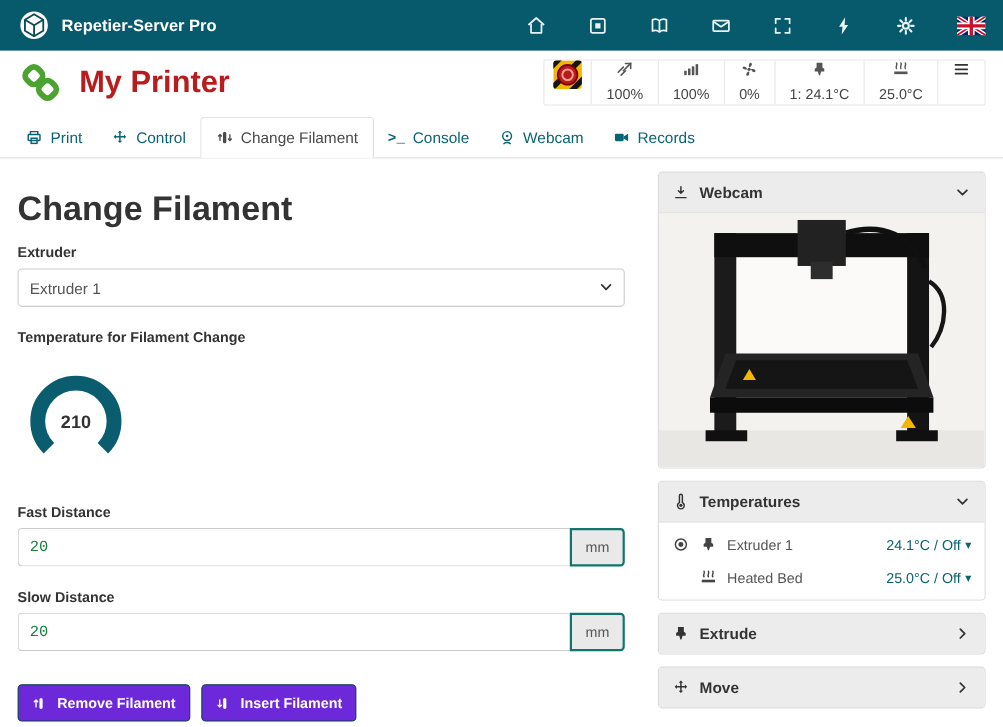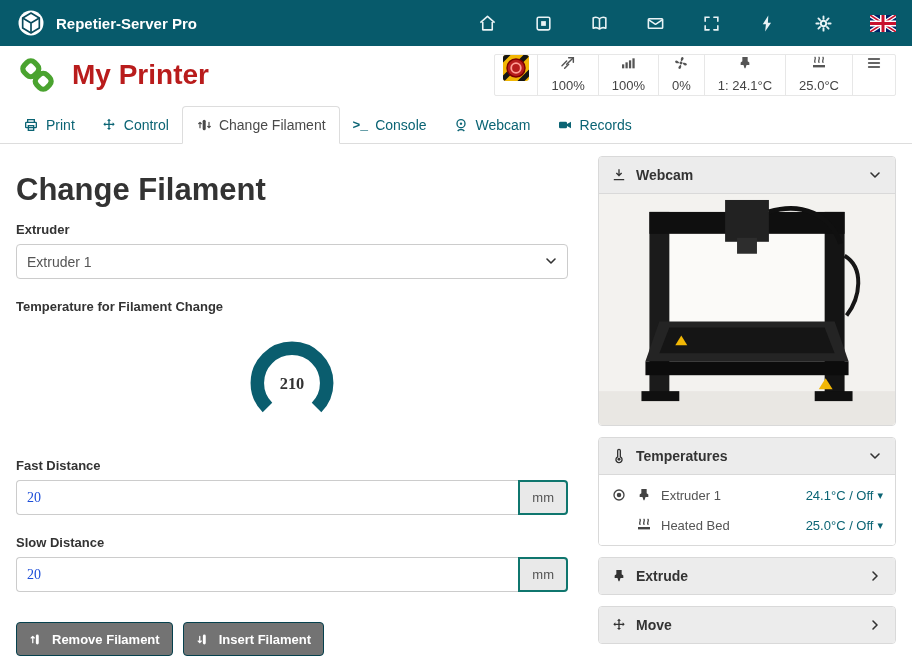--- a/index.html
+++ b/index.html
@@ -39,28 +39,28 @@
   .side{flex:1;min-width:0;}
 
   h1.page-title{font-size:31px;font-weight:600;color:#333;margin:16px 0 14px;}
   .field-label{font-size:13px;font-weight:700;color:#333;margin:16px 0 7px;}
 
   .select-wrap{position:relative;}
   select{width:100%;height:35px;border:1px solid #ccc;border-radius:4px;padding:0 10px;font-size:14px;color:#555;background:#fff;appearance:none;-webkit-appearance:none;font-family:inherit;}
   .select-chev{position:absolute;right:9px;top:9px;width:16px;height:16px;color:#333;pointer-events:none;}
   .select-chev svg{width:100%;height:100%;}
 
-  .gauge-row{display:flex;justify-content:center;margin:16px 0 2px;font-family:Liberation Serif, serif;}
+  .gauge-row{display:flex;margin:16px 0 2px;}
 
   .input-group{display:flex;}
-  .input-group input{flex:1;height:35px;border:1px solid #ccc;border-right:none;border-radius:4px 0 0 4px;padding:0 10px;font-size:14px;color:#1d4ed8;font-family:Liberation Serif, serif;min-width:0;}
+  .input-group input{flex:1;height:35px;border:1px solid #ccc;border-right:none;border-radius:4px 0 0 4px;padding:0 10px;font-size:14px;color:#15803d;font-family:Liberation Mono, monospace;min-width:0;}
   .addon{background:#e9e9e9;border:2px solid #0f766e;border-radius:0 4px 4px 0;display:flex;align-items:center;padding:0 12px;font-size:13px;color:#555;}
 
   .btn-row{display:flex;gap:10px;margin-top:30px;}
-  .btn{background:#737373;border:1px solid #06414e;color:#fff;font-weight:700;font-size:13px;padding:0 12px;height:34px;border-radius:4px;display:flex;align-items:center;gap:8px;cursor:pointer;font-family:inherit;}
+  .btn{background:#6d28d9;border:1px solid #06414e;color:#fff;font-weight:700;font-size:13px;padding:0 12px;height:34px;border-radius:4px;display:flex;align-items:center;gap:8px;cursor:pointer;font-family:inherit;}
   .btn .bic{width:15px;height:15px;}
   .btn .bic svg{width:100%;height:100%;}
 
   
   .panel{border:1px solid #d9d9d9;border-radius:4px;margin-bottom:11px;overflow:hidden;background:#fff;}
   .panel-h{background:#ececec;padding:0 12px;height:36px;display:flex;align-items:center;gap:9px;font-size:14px;font-weight:700;color:#333;cursor:pointer;}
   .panel-h .pic{width:16px;height:16px;color:#333;}
   .panel-h .pic svg{width:100%;height:100%;}
   .chev{margin-left:auto;width:16px;height:16px;color:#333;}
   .chev svg{width:100%;height:100%;}

